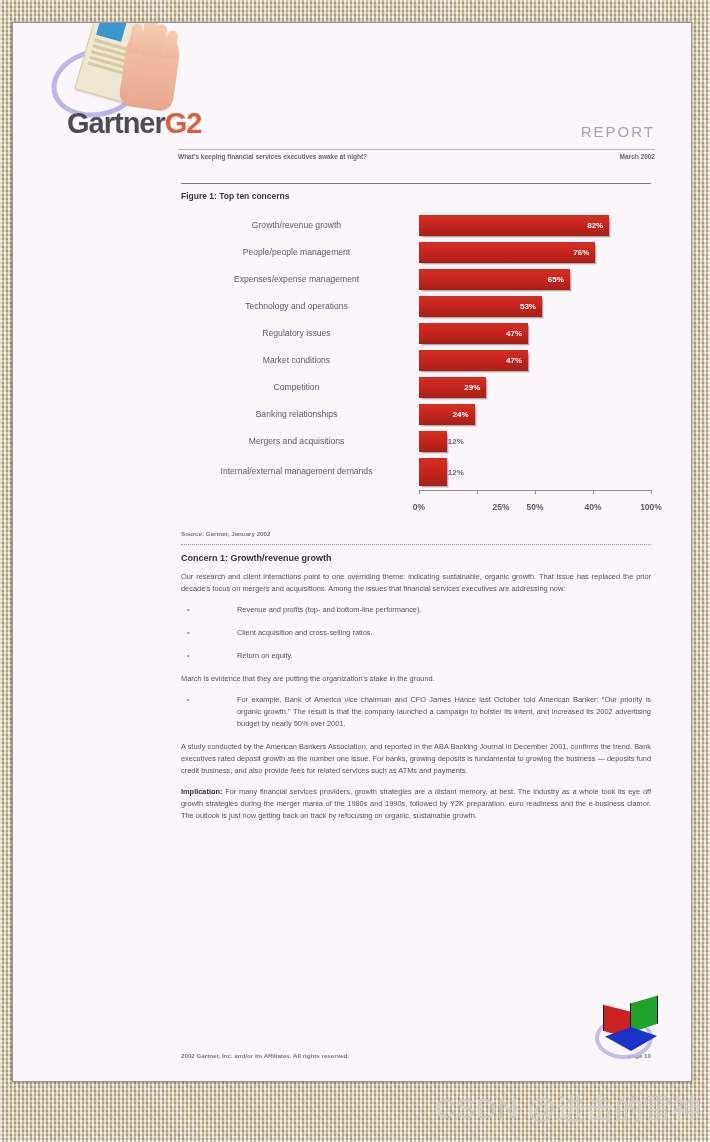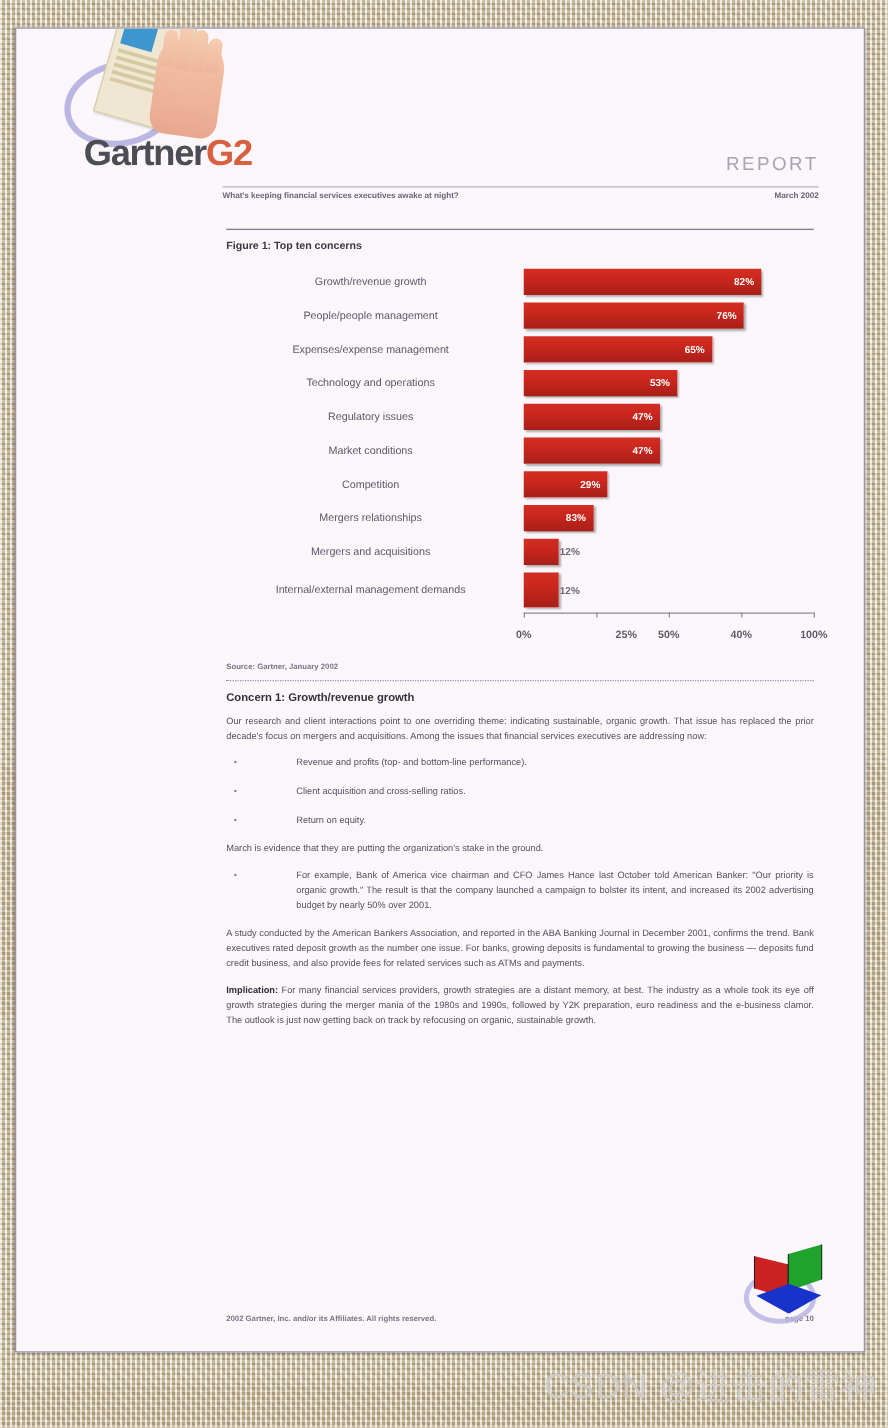--- a/index.html
+++ b/index.html
@@ -422,24 +422,24 @@
           </div>
           <div class="crow">
             <div class="crow-label">Competition</div>
             <div class="crow-track">
               <div class="bar" style="width: 29%;">
                 <span class="bar-val">29%</span>
               </div>
             </div>
           </div>
           <div class="crow">
-            <div class="crow-label">Mergers relationships</div>
+            <div class="crow-label">Banking relationships</div>
             <div class="crow-track">
               <div class="bar" style="width: 24%;">
-                <span class="bar-val">83%</span>
+                <span class="bar-val">24%</span>
               </div>
             </div>
           </div>
           <div class="crow">
             <div class="crow-label">Mergers and acquisitions</div>
             <div class="crow-track">
               <div class="bar short" style="width: 12%;">
                 <span class="bar-val">12%</span>
               </div>
             </div>

